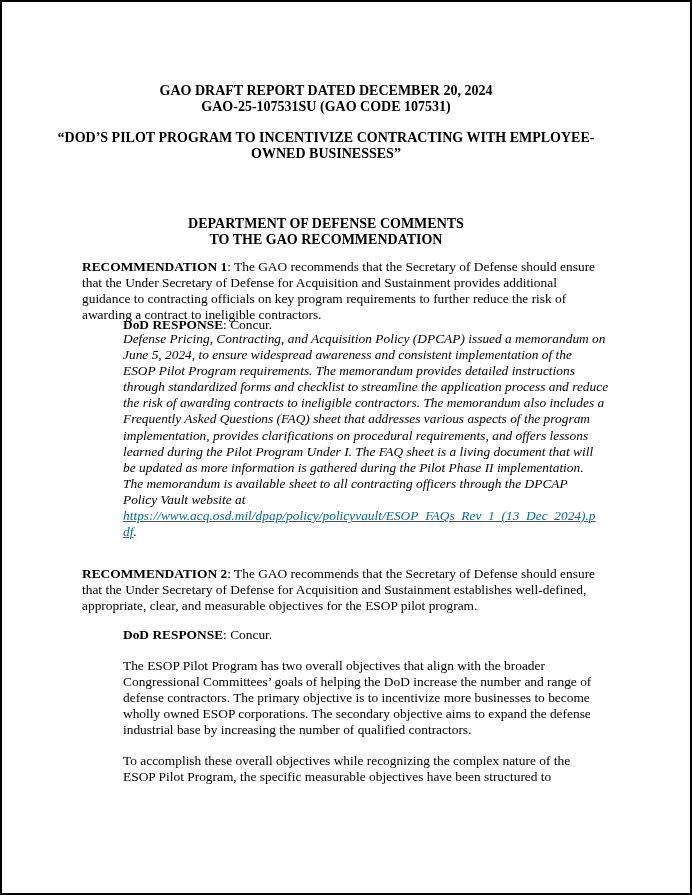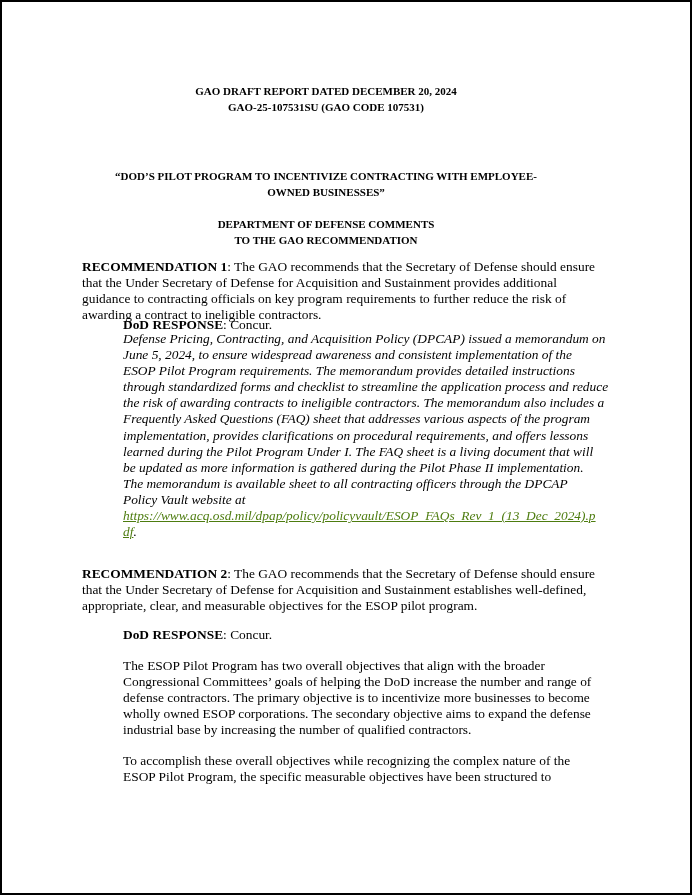--- a/index.html
+++ b/index.html
@@ -8,42 +8,42 @@
     font-family: "Liberation Serif", "DejaVu Serif", serif; color: #000;
   }
   .frame {
     position: absolute; left: 0; top: 0; width: 692px; height: 895px;
     box-sizing: border-box; border-top: 2px solid #000; border-left: 2px solid #000;
     border-right: 2px solid #000; border-bottom: 2px solid #000;
   }
   .page { position: absolute; left: 0; top: 0; width: 692px; height: 895px; }
   .hdr {
     position: absolute; left: 0; width: 652px; text-align: center;
-    font-weight: bold; font-size: 11px; line-height: 16px;
+    font-weight: bold; font-size: 14px; line-height: 16px;
   }
   .block { position: absolute; font-size: 13.4px; line-height: 16.1px; }
   .rec { left: 82px; width: 540px; }
   .ind { left: 123px; width: 500px; }
   b { font-weight: bold; }
-  a.link { color: #4d7c0f; text-decoration: underline; word-break: break-all; }
+  a.link { color: #0369a1; text-decoration: underline; word-break: break-all; }
   .line { display: block; white-space: nowrap; }
 </style>
 </head>
 <body>
 
 <div class="frame"></div>
 
 <div class="page">
 
   <div class="hdr" style="top:83px;">
     <span class="line">GAO DRAFT REPORT DATED DECEMBER 20, 2024</span>
     <span class="line">GAO-25-107531SU (GAO CODE 107531)</span>
   </div>
 
-  <div class="hdr" style="top:130px;margin-top:38px;">
+  <div class="hdr" style="top:130px;">
     <span class="line">“DOD’S PILOT PROGRAM TO INCENTIVIZE CONTRACTING WITH EMPLOYEE-</span>
     <span class="line">OWNED BUSINESSES”</span>
   </div>
 
   <div class="hdr" style="top:177px;margin-top:39px;">
     <span class="line">DEPARTMENT OF DEFENSE COMMENTS</span>
     <span class="line">TO THE GAO RECOMMENDATION</span>
   </div>
 
   <div class="block rec" style="top:238px;margin-top:21px;">

